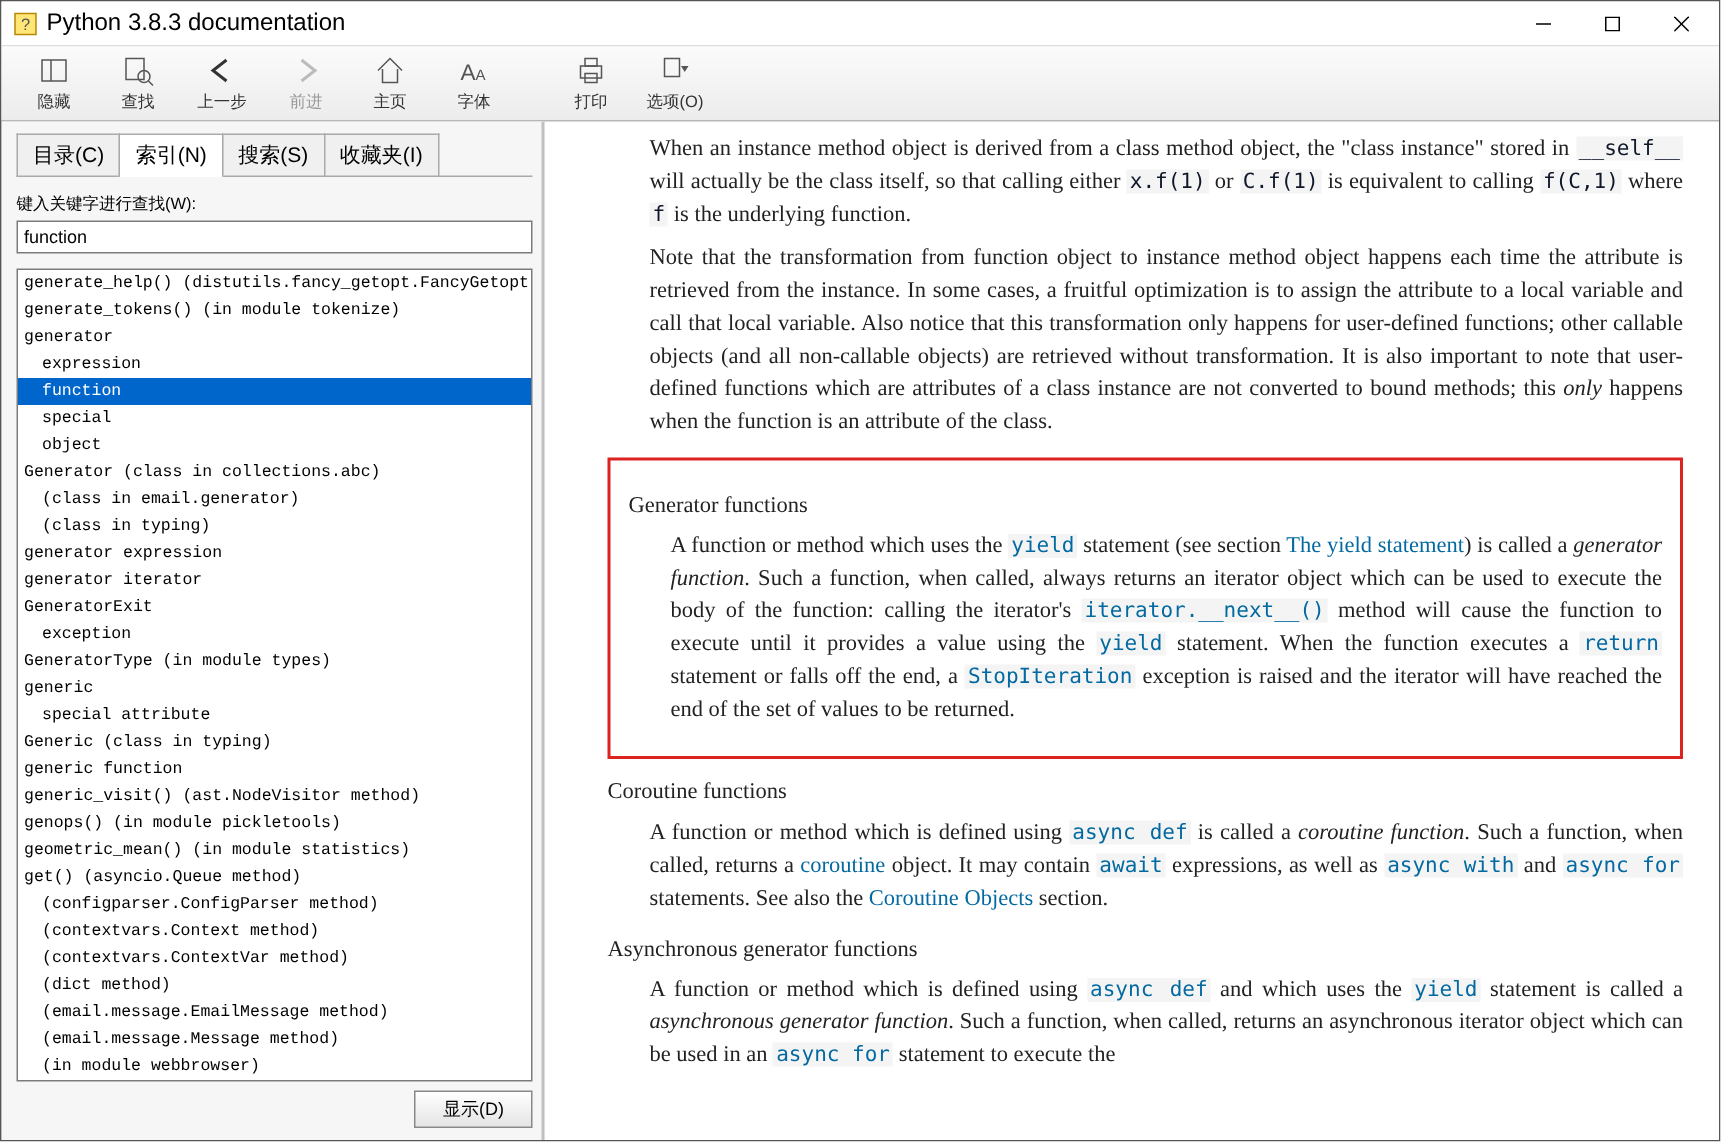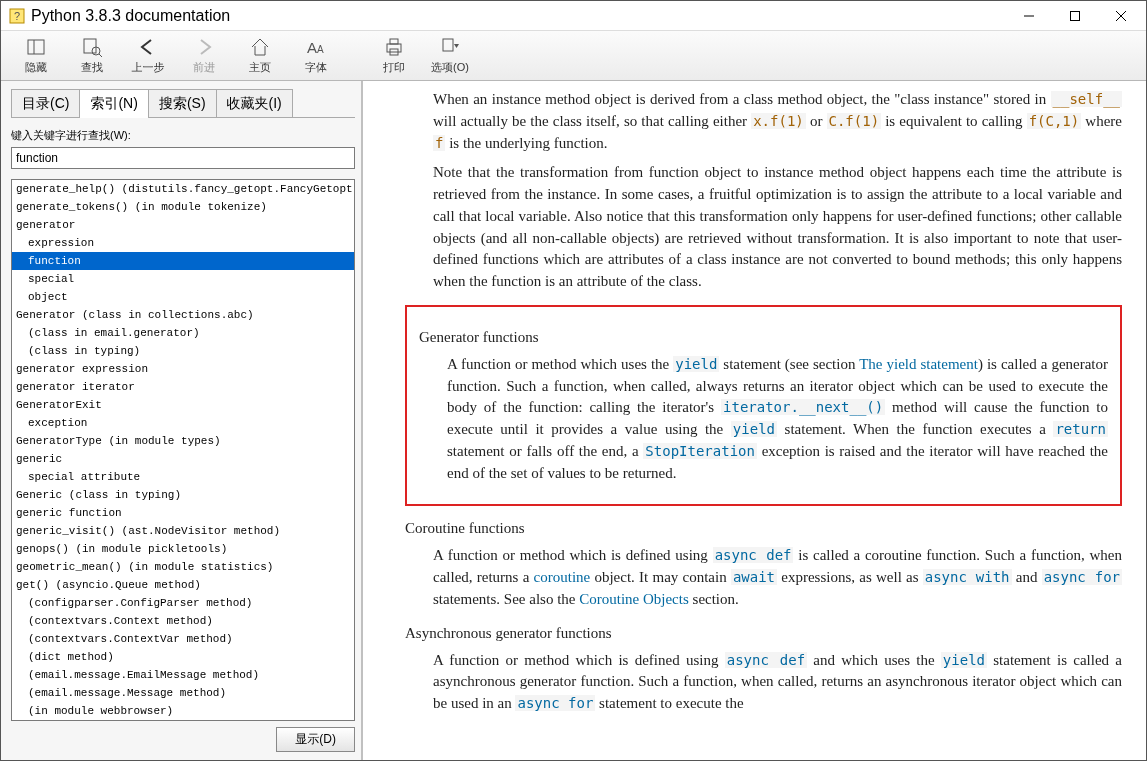--- a/index.html
+++ b/index.html
@@ -36,23 +36,23 @@
 .li-item { padding: 0 4px; white-space: nowrap; cursor: default; }
 .li-item.level1 { padding-left: 16px; }
 .li-item.selected { background: #0066cc; color: #fff; }
 
 .showbtn-row { display:flex; justify-content:flex-end; margin-top:6px; }
 .showbtn { padding: 3px 18px; font-size: 12px; border: 1px solid #888; background: linear-gradient(#fff,#e4e4e4); }
 
 
 .content { flex: 1; overflow-y: scroll; padding: 0 24px 20px 70px; font-family: Georgia, "Times New Roman", serif; font-size: 15px; color: #222; }
 .content p { margin: 8px 0; text-align: justify; line-height: 1.45; }
-.content .code { font-family: "Consolas", monospace; font-size: 14px; color: #a16207; background: #f4f4f4; padding: 0 2px; }
+.content .code { font-family: "Consolas", monospace; font-size: 14px; color: #0f172a; background: #f4f4f4; padding: 0 2px; }
 .content .link { color: #0369a1; }
-.content .italic { }
+.content .italic { font-style: italic; }
 .content .redbox { border: 2px solid #d22; padding: 8px 12px 12px 12px; margin: 12px 0 12px -28px; }
 .section-title { margin-top: 14px; margin-left: -28px; font-size: 15px; }
 .defblock { margin-left: 0; }
 </style>
 </head>
 <body>
 
 <div class="window">
 
   <div class="titlebar">

